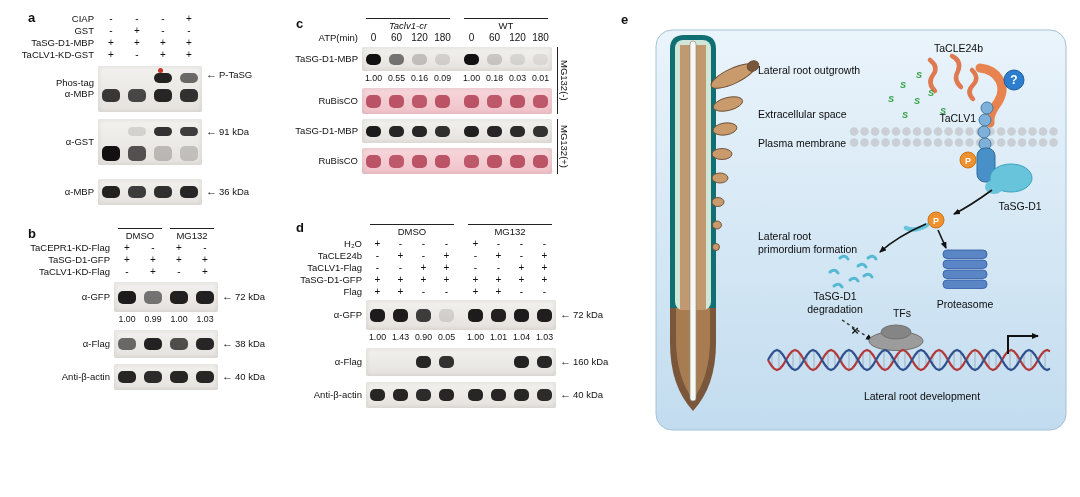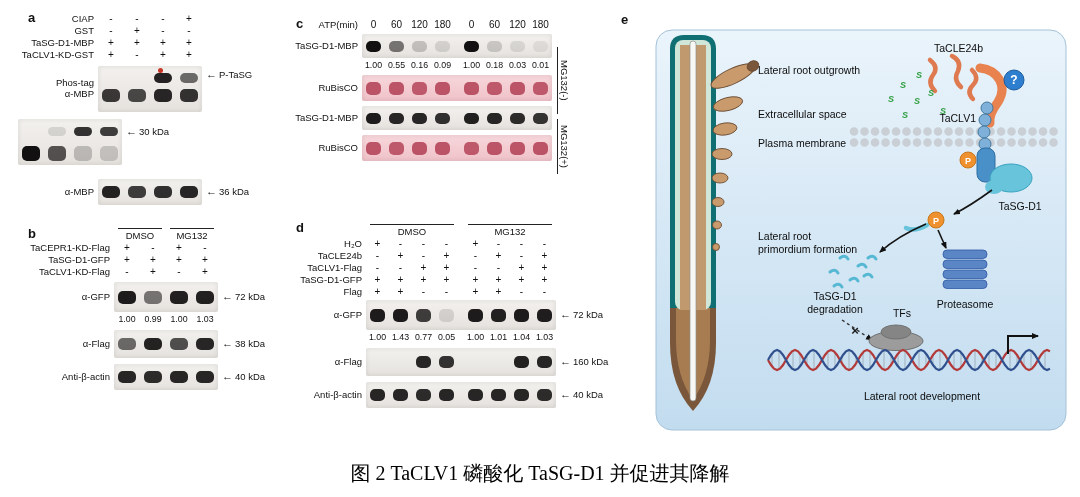--- a/index.html
+++ b/index.html
@@ -90,33 +90,34 @@
           <div class="reddot" style="left: 60px;"></div>
         </div>
         <div class="annot" style="height: 46px;">
           <div class="annot-in" style="top: 3.2px;">
             <span class="arr">←</span>
             <span>P-TaSG</span>
           </div>
         </div>
       </div>
       <div class="brow" style="margin-top: 7px;">
+        <div class="blabel" style="width: 80px;">α-GST</div>
         <div class="blot" style="width: 104px; height: 46px;">
           <div class="band" style="left: 30px; width: 18px; top: 8.38px; height: 9px; background: rgba(18, 16, 16, 0.12);"></div>
           <div class="band" style="left: 56px; width: 18px; top: 8.38px; height: 9px; background: rgba(18, 16, 16, 0.85);"></div>
           <div class="band" style="left: 82px; width: 18px; top: 8.38px; height: 9px; background: rgba(18, 16, 16, 0.8);"></div>
           <div class="band" style="left: 4px; width: 18px; top: 26.54px; height: 15px; background: rgb(18, 16, 16);"></div>
           <div class="band" style="left: 30px; width: 18px; top: 26.54px; height: 15px; background: rgba(18, 16, 16, 0.7);"></div>
           <div class="band" style="left: 56px; width: 18px; top: 26.54px; height: 15px; background: rgba(18, 16, 16, 0.22);"></div>
           <div class="band" style="left: 82px; width: 18px; top: 26.54px; height: 15px; background: rgba(18, 16, 16, 0.18);"></div>
         </div>
         <div class="annot" style="height: 46px;">
           <div class="annot-in" style="top: 6.88px;">
             <span class="arr">←</span>
-            <span>30 kDa</span>
+            <span>91 kDa</span>
           </div>
         </div>
       </div>
       <div class="brow" style="margin-top: 14px;">
         <div class="blabel" style="width: 80px;">α-MBP</div>
         <div class="blot" style="width: 104px; height: 26px;">
           <div class="band" style="left: 4px; width: 18px; top: 7px; height: 12px; background: rgba(18, 16, 16, 0.92);"></div>
           <div class="band" style="left: 30px; width: 18px; top: 7px; height: 12px; background: rgba(18, 16, 16, 0.8);"></div>
           <div class="band" style="left: 56px; width: 18px; top: 7px; height: 12px; background: rgba(18, 16, 16, 0.86);"></div>
           <div class="band" style="left: 82px; width: 18px; top: 7px; height: 12px; background: rgba(18, 16, 16, 0.9);"></div>
@@ -202,20 +203,24 @@
         </div>
         <div class="annot" style="height: 26px;">
           <div class="annot-in" style="top: 7px;">
             <span class="arr">←</span>
             <span>40 kDa</span>
           </div>
         </div>
       </div>
     </div>
   <div class="wpanel" style="left:286px;top:18px;width:312px">
+      <div class="grow" style="margin-left: 76px;">
+        <div class="ghead" style="width: 84px; margin-left: 4px; font-style: italic;">Taclv1-cr</div>
+        <div class="ghead" style="width: 84px; margin-left: 14px;">WT</div>
+      </div>
       <div class="crow">
         <div class="clabel" style="width: 76px;">ATP(min)</div>
         <div class="ccell" style="width: 23px;">0</div>
         <div class="ccell" style="width: 23px;">60</div>
         <div class="ccell" style="width: 23px;">120</div>
         <div class="ccell" style="width: 23px;">180</div>
         <div class="ccell" style="width: 23px; margin-left: 6px;">0</div>
         <div class="ccell" style="width: 23px;">60</div>
         <div class="ccell" style="width: 23px;">120</div>
         <div class="ccell" style="width: 23px;">180</div>
@@ -366,21 +371,21 @@
           <div class="annot-in" style="top: 9px;">
             <span class="arr">←</span>
             <span>72 kDa</span>
           </div>
         </div>
       </div>
       <div class="vrow">
         <div class="clabel" style="width: 80px;"></div>
         <div class="vcell" style="width: 23px;">1.00</div>
         <div class="vcell" style="width: 23px;">1.43</div>
-        <div class="vcell" style="width: 23px;">0.77</div>
+        <div class="vcell" style="width: 23px;">0.90</div>
         <div class="vcell" style="width: 23px;">0.05</div>
         <div class="vcell" style="width: 23px; margin-left: 6px;">1.00</div>
         <div class="vcell" style="width: 23px;">1.01</div>
         <div class="vcell" style="width: 23px;">1.04</div>
         <div class="vcell" style="width: 23px;">1.03</div>
       </div>
       <div class="brow" style="margin-top: 6px;">
         <div class="blabel" style="width: 80px;">α-Flag</div>
         <div class="blot" style="width: 190px; height: 28px;">
           <div class="band" style="left: 50px; width: 15px; top: 8px; height: 12px; background: rgba(18, 16, 16, 0.9);"></div>
@@ -576,14 +581,13 @@
     <text x="380" y="202" text-anchor="middle">TaSG-D1</text>
     <text x="118" y="232">Lateral root</text>
     <text x="118" y="245">primordium formation</text>
     <text x="195" y="292" text-anchor="middle">TaSG-D1</text>
     <text x="195" y="305" text-anchor="middle">degradation</text>
     <text x="325" y="300" text-anchor="middle">Proteasome</text>
     <text x="262" y="309" text-anchor="middle">TFs</text>
     <text x="282" y="392" text-anchor="middle">Lateral root development</text>
   </svg>
 
-  <div class="caption">图 2 TaCLV1 磷酸化 TaSG-D1 并促进其降解</div>
 </div>
 
 </body></html>

